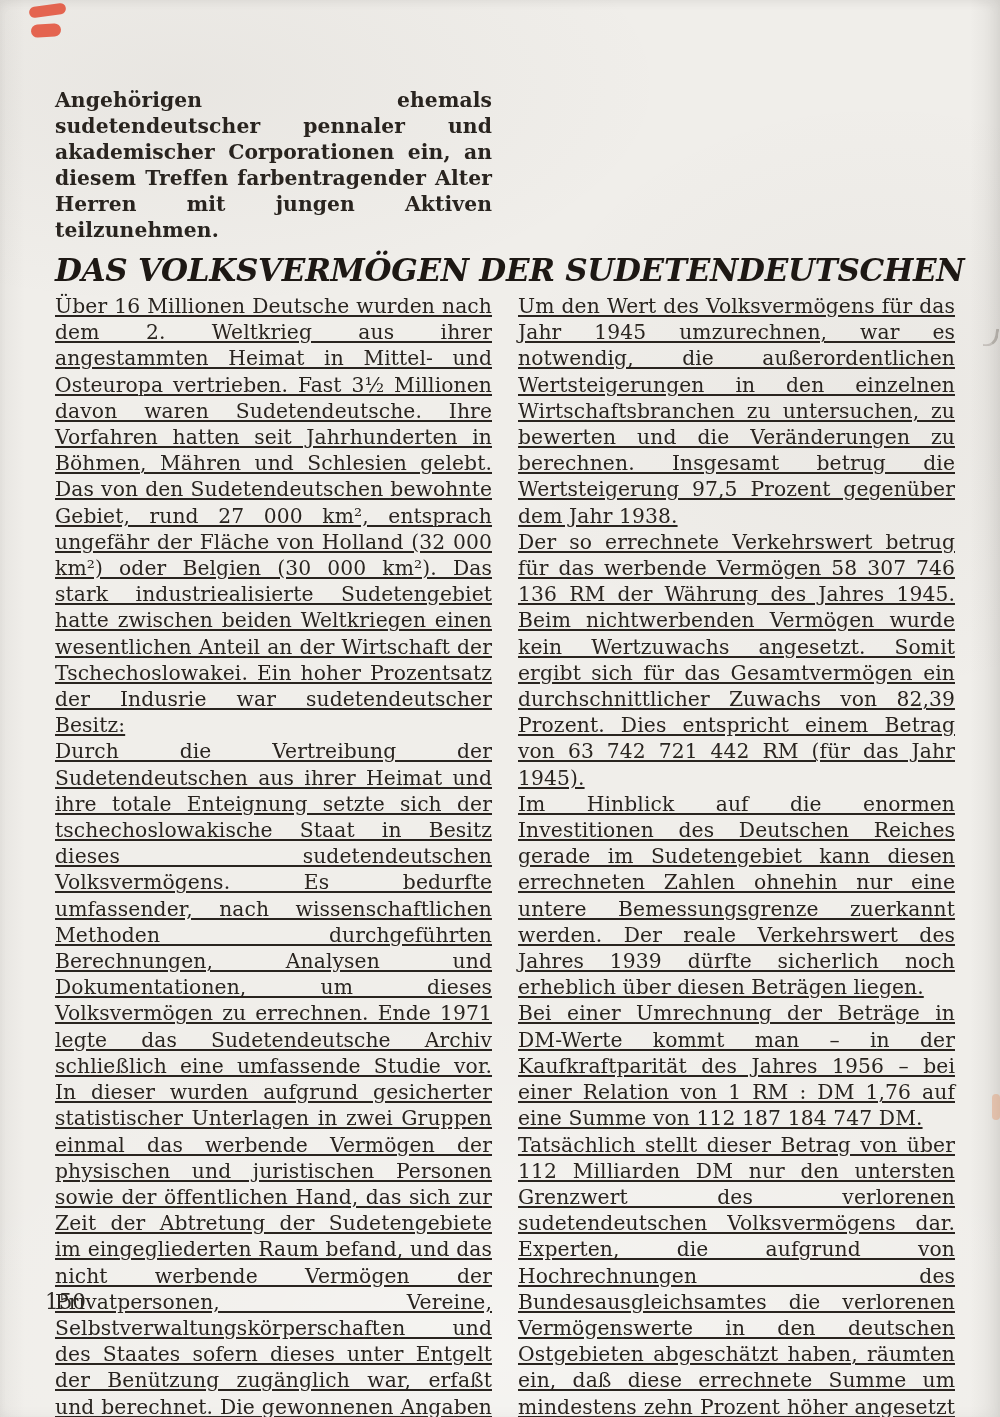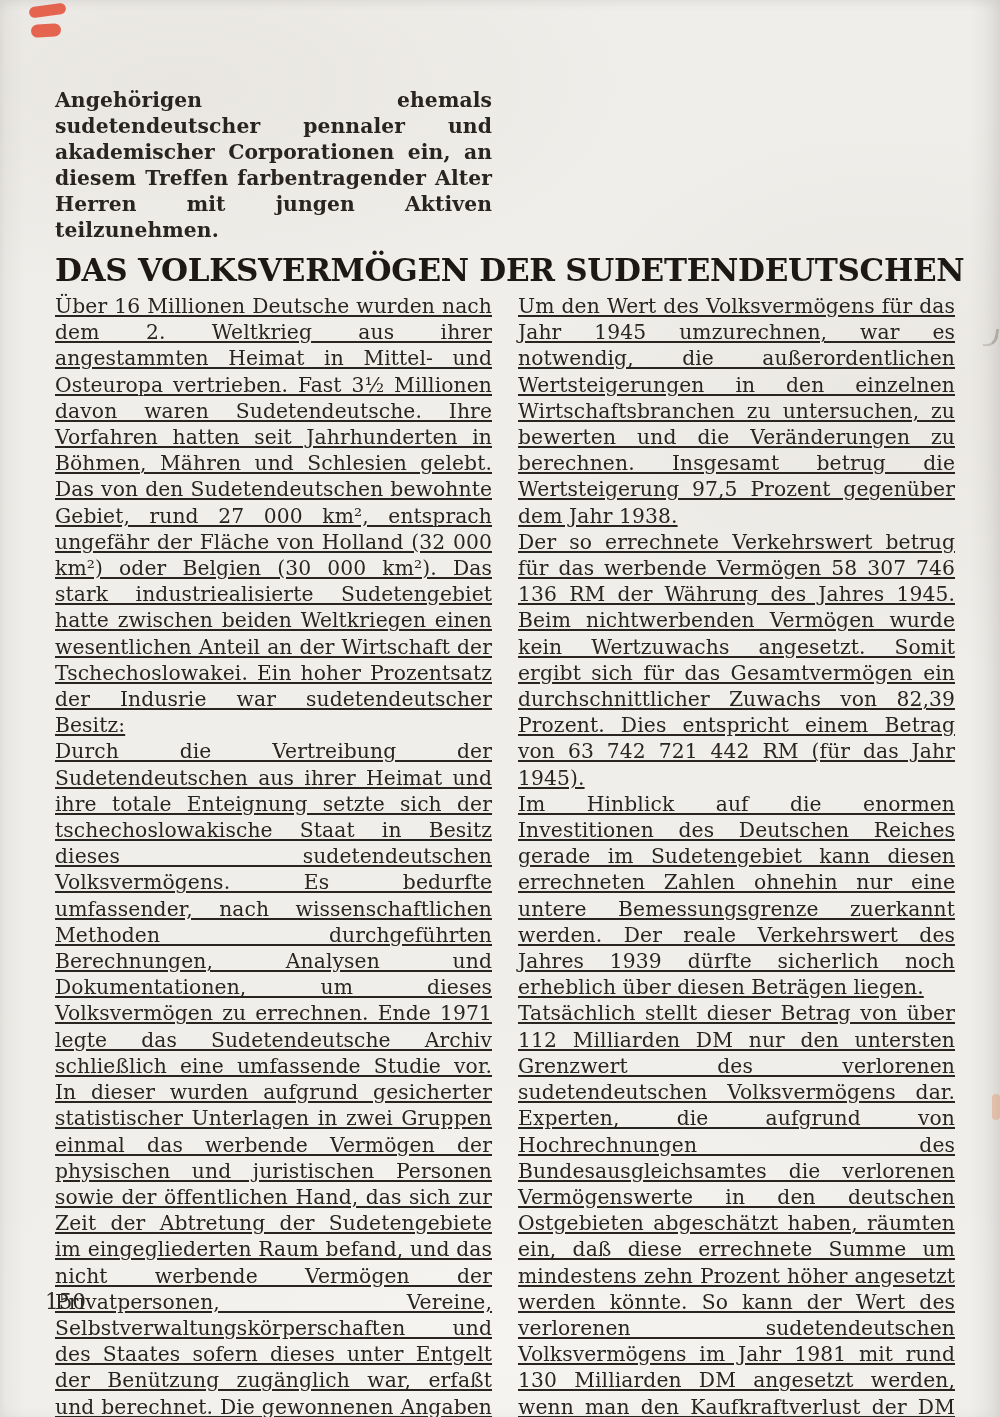--- a/index.html
+++ b/index.html
@@ -37,20 +37,21 @@
   }
   .col p{margin:0;font-weight:bold;}
   .headline{
     margin:9px 0 5px 0;
     text-align:left;
     font-weight:bold;
     font-size:31px;
     letter-spacing:-0.3px;
     color:#1d1814;
     white-space:nowrap;
+    font-style:italic;
   }
   .body-col{
     width:437px;
     font-size:20.3px;
     line-height:26.2px;
     text-align:justify;
     letter-spacing:0.1px;
   }
   .body-col p{margin:0;text-decoration:underline;}
   .page-number{
@@ -108,20 +109,21 @@
 
     <div class="body-row">
       <div class="body-col">
         <p>Über 16 Millionen Deutsche wurden nach dem 2. Weltkrieg aus ihrer angestammten Heimat in Mittel- und Osteuropa vertrieben. Fast 3½ Millionen davon waren Sudetendeutsche. Ihre Vorfahren hatten seit Jahrhunderten in Böhmen, Mähren und Schlesien gelebt. Das von den Sudetendeutschen bewohnte Gebiet, rund 27 000 km², entsprach ungefähr der Fläche von Holland (32 000 km²) oder Belgien (30 000 km²). Das stark industriealisierte Sudetengebiet hatte zwischen beiden Weltkriegen einen wesentlichen Anteil an der Wirtschaft der Tschechoslowakei. Ein hoher Prozentsatz der Indusrie war sudetendeutscher Besitz:</p>
         <p>Durch die Vertreibung der Sudetendeutschen aus ihrer Heimat und ihre totale Enteignung setzte sich der tschechoslowakische Staat in Besitz dieses sudetendeutschen Volksvermögens. Es bedurfte umfassender, nach wissenschaftlichen Methoden durchgeführten Berechnungen, Analysen und Dokumentationen, um dieses Volksvermögen zu errechnen. Ende 1971 legte das Sudetendeutsche Archiv schließlich eine umfassende Studie vor. In dieser wurden aufgrund gesicherter statistischer Unterlagen in zwei Gruppen einmal das werbende Vermögen der physischen und juristischen Personen sowie der öffentlichen Hand, das sich zur Zeit der Abtretung der Sudetengebiete im eingegliederten Raum befand, und das nicht werbende Vermögen der Privatpersonen, Vereine, Selbstverwaltungskörperschaften und des Staates sofern dieses unter Entgelt der Benützung zugänglich war, erfaßt und berechnet. Die gewonnenen Angaben stützten sich dabei auf Veröffentlichungen des Statistischen Amtes in Prag. Ergänzt wurden diese Angaben durch zwischenzeitlich bekannt gewordene tschechoslowakische Quellenwerke und Dokumentationen über die Zeit von 1939 bis 1949 und durch Aktenunterlagen aus dem Bundesarchiv über das Sudetengebiet bis 1945. Außerdem wurden über die Entwicklung der einzelnen Branchen der Wirtschaft genaue Entwicklungsanalysen durchgeführt und entsprechende Bewertungen vorgenommen. Insgesamt kommt die Studie des Sudetendeutschen Archivs zu einem Wert des werbenden Vermögens von Kc</p>
       </div>
       <div class="body-col">
         <p>Um den Wert des Volksvermögens für das Jahr 1945 umzurechnen, war es notwendig, die außerordentlichen Wertsteigerungen in den einzelnen Wirtschaftsbranchen zu untersuchen, zu bewerten und die Veränderungen zu berechnen. Insgesamt betrug die Wertsteigerung 97,5 Prozent gegenüber dem Jahr 1938.</p>
         <p>Der so errechnete Verkehrswert betrug für das werbende Vermögen 58 307 746 136 RM der Währung des Jahres 1945. Beim nichtwerbenden Vermögen wurde kein Wertzuwachs angesetzt. Somit ergibt sich für das Gesamtvermögen ein durchschnittlicher Zuwachs von 82,39 Prozent. Dies entspricht einem Betrag von 63 742 721 442 RM (für das Jahr 1945).</p>
         <p>Im Hinblick auf die enormen Investitionen des Deutschen Reiches gerade im Sudetengebiet kann diesen errechneten Zahlen ohnehin nur eine untere Bemessungsgrenze zuerkannt werden. Der reale Verkehrswert des Jahres 1939 dürfte sicherlich noch erheblich über diesen Beträgen liegen.</p>
+        <p>Bei einer Umrechnung der Beträge in DM-Werte kommt man – in der Kaufkraftparität des Jahres 1956 – bei einer Relation von 1 RM : DM 1,76 auf eine Summe von 112 187 184 747 DM.</p>
         <p>Tatsächlich stellt dieser Betrag von über 112 Milliarden DM nur den untersten Grenzwert des verlorenen sudetendeutschen Volksvermögens dar. Experten, die aufgrund von Hochrechnungen des Bundesausgleichsamtes die verlorenen Vermögenswerte in den deutschen Ostgebieten abgeschätzt haben, räumten ein, daß diese errechnete Summe um mindestens zehn Prozent höher angesetzt werden könnte. So kann der Wert des verlorenen sudetendeutschen Volksvermögens im Jahr 1981 mit rund 130 Milliarden DM angesetzt werden, wenn man den Kaufkraftverlust der DM seit dem Jahre 1956 mitberücksichtigt.</p>
 
       </div>
     </div>
 
   </div>
 
   <div class="page-number">150</div>
 
 </div>

